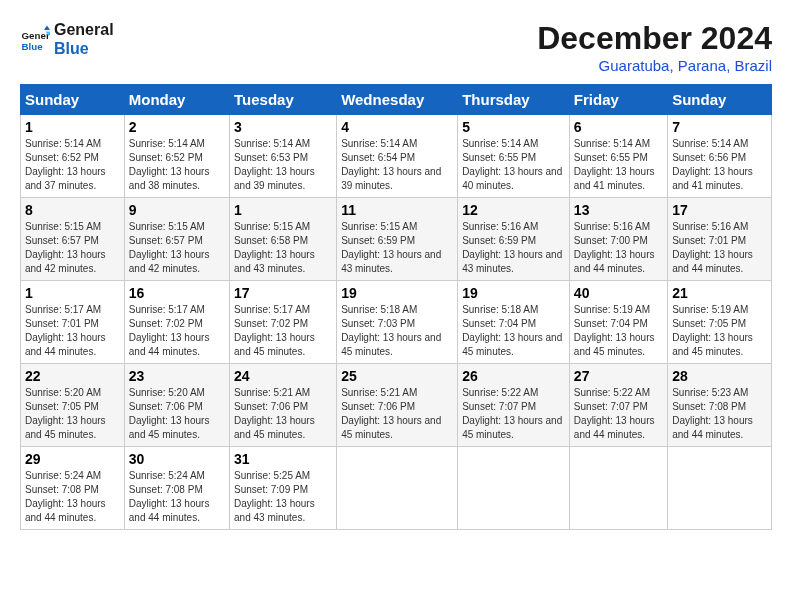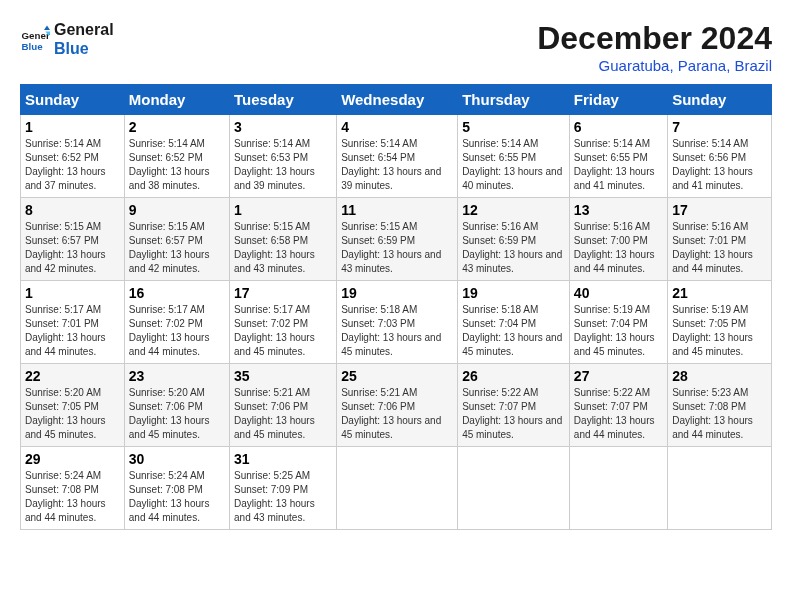--- a/index.html
+++ b/index.html
@@ -299,21 +299,21 @@
       </td>
         <td>
         <span class="day-number">23</span>
         <div class="day-info">
           Sunrise: 5:20 AM<br>
           Sunset: 7:06 PM<br>
           Daylight: 13 hours and 45 minutes.
         </div>
       </td>
         <td>
-        <span class="day-number">35</span>
+        <span class="day-number">24</span>
         <div class="day-info">
           Sunrise: 5:21 AM<br>
           Sunset: 7:06 PM<br>
           Daylight: 13 hours and 45 minutes.
         </div>
       </td>
         <td>
         <span class="day-number">25</span>
         <div class="day-info">
           Sunrise: 5:21 AM<br>

